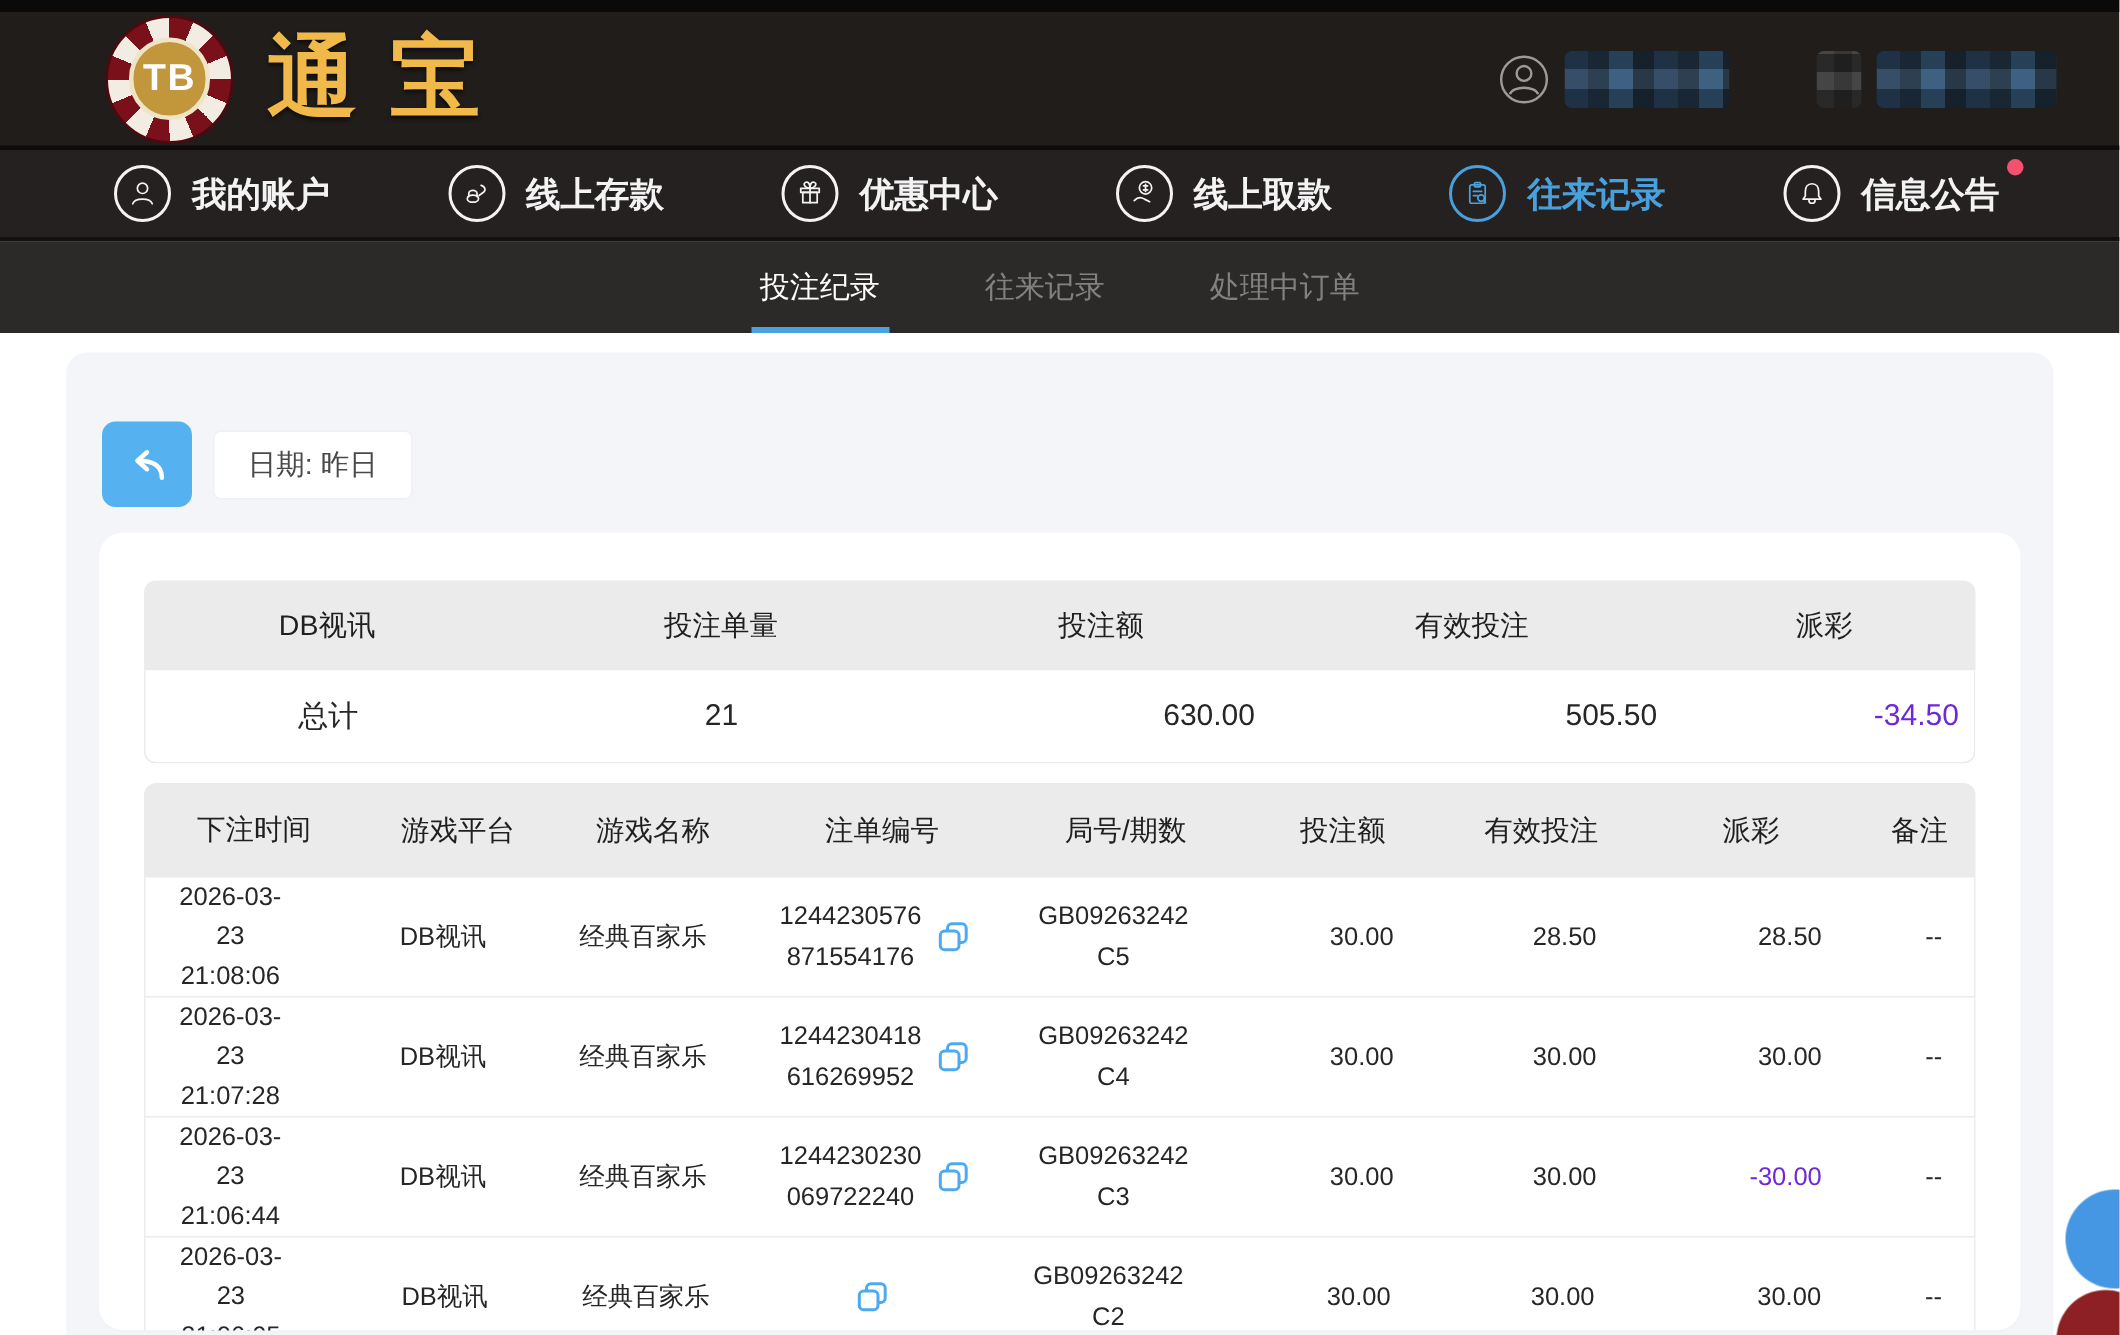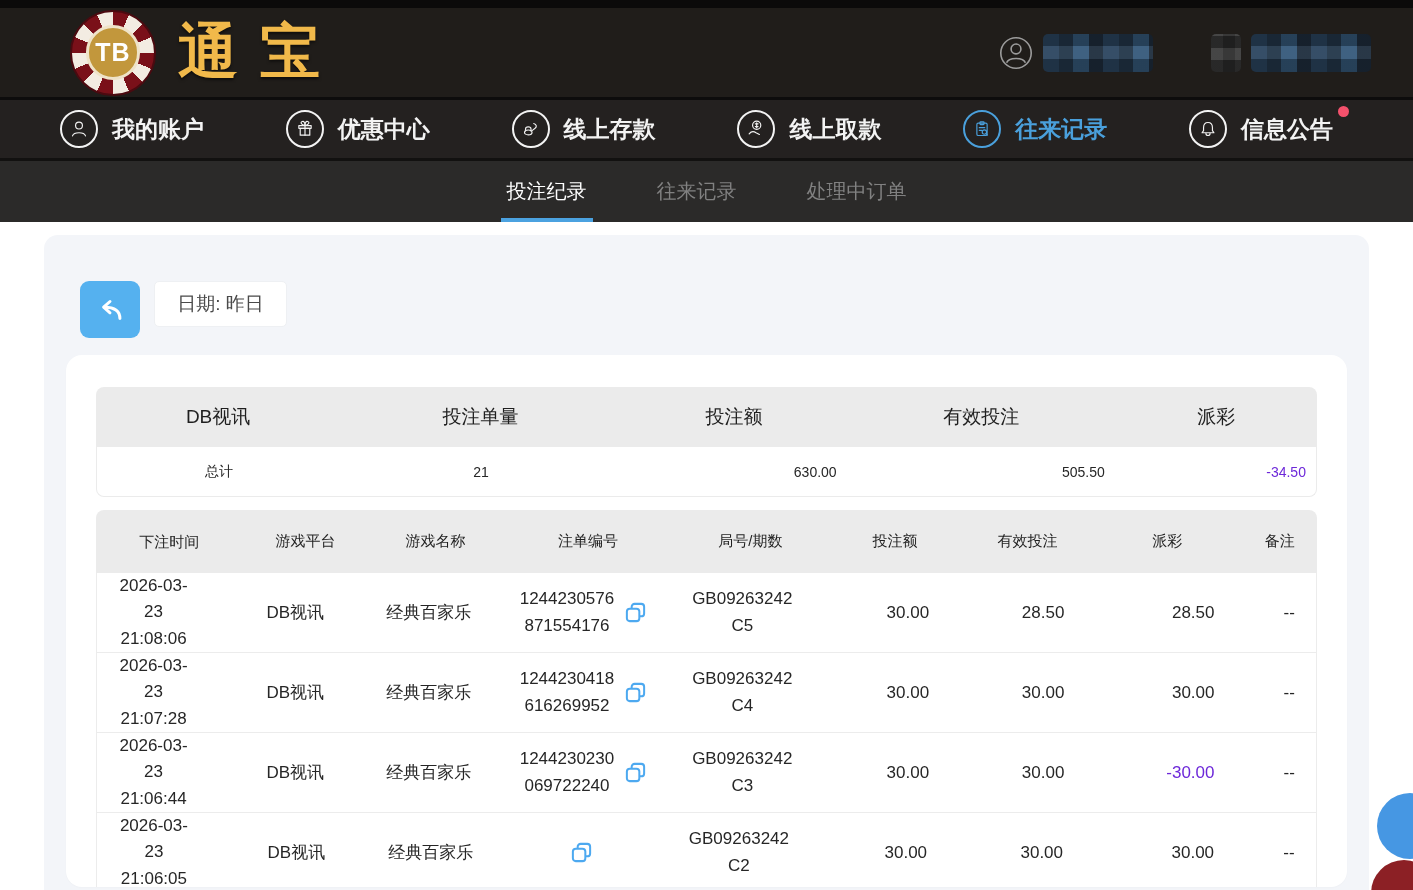--- a/index.html
+++ b/index.html
@@ -25,21 +25,21 @@
   .mosaic { height:38px; border-radius:5px; margin-left:10px;
     background:
       repeating-linear-gradient(0deg, rgba(0,0,0,.28) 0 13px, rgba(255,255,255,.05) 13px 26px),
       repeating-linear-gradient(90deg,#2b455f 0 16px,#223649 16px 30px,#35597a 30px 46px,#1e2d3d 46px 60px); }
   .mosaic.dark { background:
       repeating-linear-gradient(0deg, rgba(0,0,0,.3) 0 12px, rgba(255,255,255,.06) 12px 24px),
       repeating-linear-gradient(90deg,#3a3a3a 0 12px,#2c2c2c 12px 24px); }
 
   
   .nav { height:61px; background:#242120; border-bottom:3px solid #121110;
-    display:flex; align-items:center; justify-content:space-between; padding:0 80px 0 60px; }
+    display:flex; align-items:center; justify-content:space-between; padding:0 80px 0 76px; }
   .nav-item { display:flex; align-items:center; gap:14px; color:#f3f3f3;
     font-size:23px; font-weight:600; cursor:pointer; position:relative; }
   .nav-item.active { color:#4aa0dc; }
   .nav-ico { width:38px; height:38px; border:2px solid currentColor; border-radius:50%;
     display:flex; align-items:center; justify-content:center; flex:0 0 auto; }
   .nav-ico svg { width:26px; height:26px; stroke:currentColor; fill:none;
     stroke-width:1.7; stroke-linecap:round; stroke-linejoin:round; }
   .dot { position:absolute; top:-4px; right:-16px; width:11px; height:11px;
     border-radius:50%; background:#f4516c; }
 
@@ -48,47 +48,47 @@
     justify-content:center; gap:66px; }
   .tab { display:flex; align-items:center; font-size:20px; color:#818181;
     position:relative; cursor:pointer; padding:0 2px; }
   .tab.active { color:#fff; }
   .tab.active::after { content:""; position:absolute; left:-4px; right:-4px; bottom:0;
     height:4px; background:#4ba2e0; }
 
   
   .panel { margin:13px 44px 0; height:655px; background:#f3f5f9;
     border-radius:14px 14px 0 0; padding:46px 22px 0; }
-  .filter-row { display:flex; align-items:flex-start; margin-left:14px; }
+  .filter-row { display:flex; align-items:center; margin-left:2px; }
   .back-btn { width:60px; height:57px; border-radius:9px; background:#55b1ef; border:none;
     display:flex; align-items:center; justify-content:center; cursor:pointer; }
   .back-btn svg { width:34px; height:34px; stroke:#fff; fill:none; stroke-width:4.2;
     stroke-linecap:round; stroke-linejoin:round; }
   .date-chip { margin-left:14px; height:46px; min-width:133px; background:#fff;
     border:1px solid #eef0f3; border-radius:5px; display:flex; align-items:center;
     justify-content:center; font-size:19px; color:#4a4a4a; padding:0 18px; cursor:pointer; }
 
   .card { margin-top:17px; background:#fff; border-radius:16px; padding:32px 30px 0;
     height:532px; overflow:hidden; box-shadow:0 1px 2px rgba(0,0,0,.02); }
 
   
   .sum-head, .sum-row { display:flex; align-items:center; }
   .sum-head { height:60px; background:#ebebeb; border-radius:8px 8px 0 0;
     font-size:19px; color:#1f1f1f; }
-  .sum-row { height:50px; background:#fff; border:1px solid #ebebeb; border-top:none;
-    border-radius:0 0 8px 8px; font-size:14px; color:#262626; }
+  .sum-row { height:62px; background:#fff; border:1px solid #ebebeb; border-top:none;
+    border-radius:0 0 8px 8px; font-size:20px; color:#262626; }
   .sc1{width:20%; text-align:center;} .sc2{width:23%; text-align:center;}
   .sc3{width:18.5%;} .sc4{width:22%;} .sc5{width:16.5%;}
   .sum-head .sc3,.sum-head .sc4,.sum-head .sc5{ text-align:center; }
   .sum-row .sc3,.sum-row .sc4,.sum-row .sc5{ text-align:right; padding-right:10px; }
 
   
   .detail { margin-top:13px; }
   .det-head { display:flex; align-items:center; height:63px; background:#ebebeb;
-    border-radius:8px 8px 0 0; font-size:15px; color:#1f1f1f; text-align:center; }
+    border-radius:8px 8px 0 0; font-size:19px; color:#1f1f1f; text-align:center; }
   .det-rows { border:1px solid #ececec; border-top:none; }
   .det-row { display:flex; align-items:center; min-height:79px;
     border-bottom:1px solid #ececec; font-size:17px; color:#262626; text-align:center;gap:40px; }
   .det-row:last-child { border-bottom:none; }
   .dc1{width:12%;} .dc2{width:10.3%;} .dc3{width:11%;} .dc4{width:14%;}
   .dc5{width:12.6%;} .dc6{width:11.1%;} .dc7{width:10.6%;} .dc8{width:12.3%;} .dc9{width:6.1%;}
   .det-row .dc6,.det-row .dc7,.det-row .dc8{ text-align:right; padding-right:8px; }
   .dc1 { padding:0 14px; line-height:1.55; }
   .betid-wrap { display:flex; align-items:center; justify-content:center; gap:7px; }
   .betid-num { width:100px; word-break:break-all; line-height:1.55; text-align:center; }
@@ -131,37 +131,37 @@
       <svg viewBox="0 0 38 38">
           <circle cx="19" cy="14" r="5"></circle>
           <path d="M9.5 29c2-6 17-6 19 0"></path>
         </svg>
     </span>
     <span>我的账户</span>
   </div>
   <div class="nav-item">
     <span class="nav-ico">
       <svg viewBox="0 0 38 38">
+          <ellipse cx="15" cy="24" rx="5.5" ry="3.5"></ellipse>
+          <path d="M11 22v-3c0-1.8 2-3 4-3s4 1.2 4 3v3"></path>
+          <path d="M23 11c4 1 5 5 2 7l-4 3"></path>
+        </svg>
+    </span>
+    <span>线上存款</span>
+  </div>
+  <div class="nav-item">
+    <span class="nav-ico">
+      <svg viewBox="0 0 38 38">
           <rect x="10" y="14" width="18" height="4"></rect>
           <rect x="12" y="18" width="14" height="10"></rect>
           <line x1="19" y1="14" x2="19" y2="28"></line>
           <path d="M19 14c-6-1-7-5-4-6s4 3 4 6zm0 0c6-1 7-5 4-6s-4 3-4 6z"></path>
         </svg>
     </span>
     <span>优惠中心</span>
-  </div>
-  <div class="nav-item">
-    <span class="nav-ico">
-      <svg viewBox="0 0 38 38">
-          <ellipse cx="15" cy="24" rx="5.5" ry="3.5"></ellipse>
-          <path d="M11 22v-3c0-1.8 2-3 4-3s4 1.2 4 3v3"></path>
-          <path d="M23 11c4 1 5 5 2 7l-4 3"></path>
-        </svg>
-    </span>
-    <span>线上存款</span>
   </div>
   <div class="nav-item">
     <span class="nav-ico">
       <svg viewBox="0 0 38 38">
           <circle cx="20" cy="13.5" r="6"></circle>
           <path d="M20 10v7m-2-5.5h4m-4 4h4"></path>
           <path d="M9 26c3-3.5 7-3.5 10-1.5l5 2.5"></path>
         </svg>
     </span>
     <span>线上取款</span>

